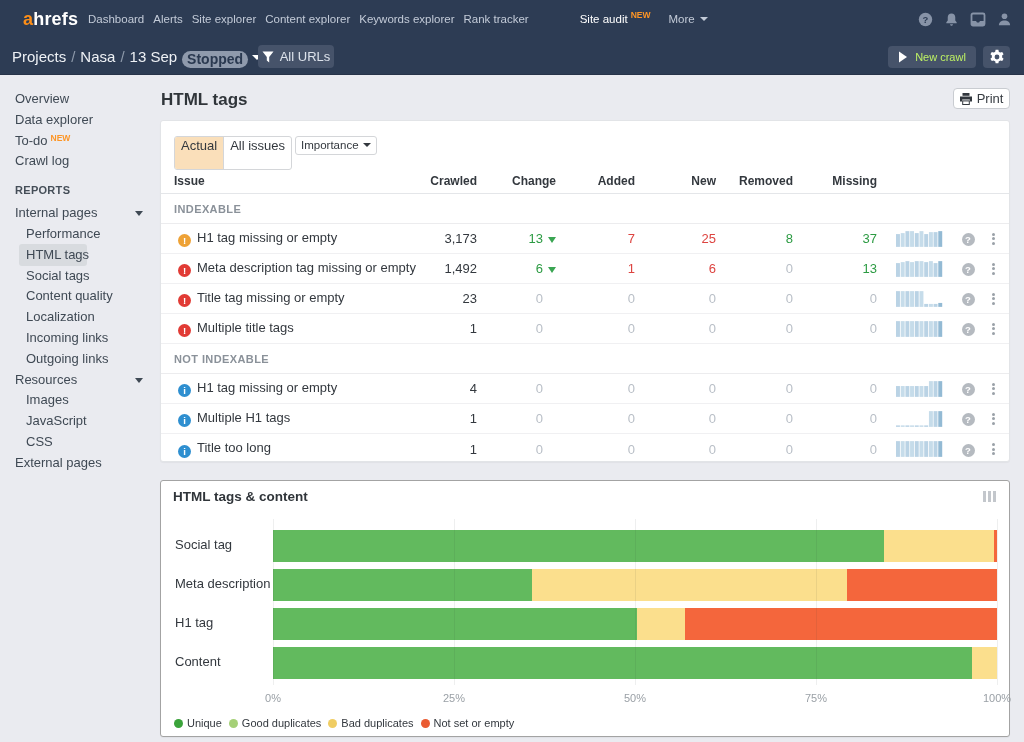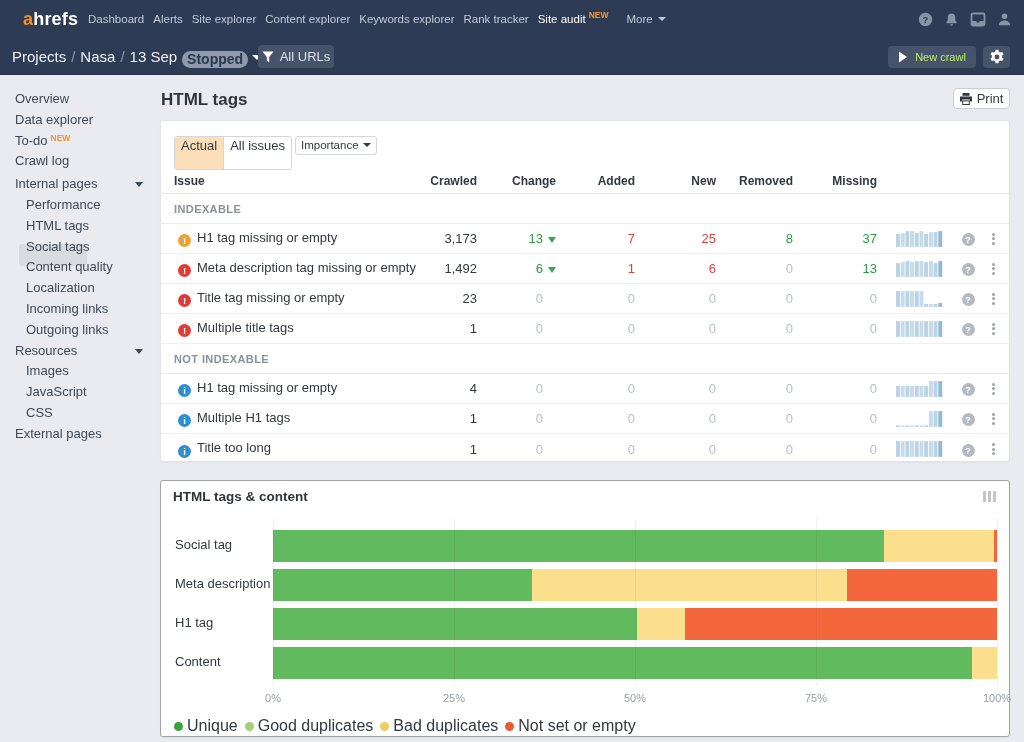--- a/index.html
+++ b/index.html
@@ -2,21 +2,21 @@
 <html><head>
 <meta charset="utf-8">
 <style>
 * { margin:0; padding:0; box-sizing:border-box; }
 html,body { width:1024px; height:742px; overflow:hidden; font-family:"Liberation Sans",sans-serif; background:#eaebf0; }
 .topbar { position:absolute; left:0; top:0; width:1024px; height:38px; background:#2d3c54; }
 .logo { position:absolute; left:23px; top:9px; font-size:18px; font-weight:bold; color:#fff; letter-spacing:0.2px; }
 .logo .a { color:#fd8e17; }
 .topnav { position:absolute; left:88px; top:0; height:38px; display:flex; align-items:center; }
 .topnav span { color:#c3cbd8; font-size:11.5px; margin-right:9px; white-space:nowrap; }
-.topnav span.active { color:#fff; }
+.topnav span.active { color:#fff;margin-left:42px; }
 .topnav .new { color:#fd9526; font-size:8.5px; font-weight:bold; position:relative; top:-5px; margin-left:3px; }
 .topnav .caret { display:inline-block; margin-left:5px; width:0; height:0; border-left:4px solid transparent; border-right:4px solid transparent; border-top:4px solid #c3cbd8; vertical-align:2px; }
 .topicons { position:absolute; right:12px; top:0; height:38px; display:flex; align-items:center; gap:11px; }
 .subbar { position:absolute; left:0; top:38px; width:1024px; height:37px; background:#2d3c54; border-bottom:1px solid #273349; }
 .crumb { position:absolute; left:12px; top:48px; font-size:15px; color:#eef1f5; }
 .crumb .sep { color:#8e9aab; margin:0 5px; }
 .pill { display:inline-block; background:#8f9aac; color:#2a3950; font-size:14px; font-weight:bold; border-radius:9px; padding:0 5px; margin-left:5px; line-height:17px; vertical-align:-2px; }
 .crumb .caret { display:inline-block; margin-left:4px; width:0; height:0; border-left:5px solid transparent; border-right:5px solid transparent; border-top:5px solid #fff; vertical-align:2px; }
 .allurls { position:absolute; left:258px; top:45px; width:76px; height:23px; background:#46536a; border-radius:4px; color:#dde3ec; font-size:13px; display:flex; align-items:center; justify-content:center; gap:6px; }
 .newcrawl { position:absolute; left:888px; top:46px; width:88px; height:21.5px; background:#46536a; border-radius:4px; color:#bef264; font-size:11px; display:flex; align-items:center; justify-content:center; gap:7px; }
@@ -65,21 +65,21 @@
 .dotcol { display:block; width:3px; margin-left:1px; }
 .dotcol i { display:block; width:3px; height:3px; border-radius:50%; background:#9aa1a8; margin:1.5px 0; }
 .card2 { position:absolute; left:160px; top:480px; width:850px; height:257px; background:#fff; border:1px solid #a3a3a3; border-radius:3px; box-shadow:0 1px 1px rgba(0,0,0,0.04); }
 .c2h { position:absolute; left:12px; top:8px; font-size:13.5px; font-weight:bold; color:#30353a; }
 .c2icon { position:absolute; right:13px; top:10px; display:flex; gap:2px; }
 .c2icon i { display:block; width:3px; height:11px; background:#c3c7cc; }
 .gl { position:absolute; top:38px; height:166px; width:1px; background:rgba(40,45,50,0.08); z-index:3; }
 .bar { position:absolute; left:112px; width:724px; height:31.5px; display:flex; }
 .ylab { position:absolute; left:14px; font-size:13px; color:#33383e; }
 .xlab { position:absolute; top:211px; font-size:11px; color:#9aa0a6; transform:translateX(-50%); }
-.leg { position:absolute; left:13px; top:236px; display:flex; align-items:center; font-size:16px; color:#33383e; }
+.leg { position:absolute; left:13px; top:236px; display:flex; align-items:center; font-size:11px; color:#33383e; }
 .leg .d { width:9px; height:9px; border-radius:50%; margin-right:4px; }
 .leg span.t { margin-right:7px; }
 .seg-g { background:#62ba5e; }
 .seg-y { background:#fbdf8d; }
 .seg-o { background:#f4663c; }
 </style>
 </head>
 <body>
 <div class="topbar">
   <div class="logo"><span class="a">a</span>hrefs</div>
@@ -125,20 +125,21 @@
       <path fill-rule="evenodd" fill="#fff" d="M6.6 0.8h2.8l.4 1.9a5.5 5.5 0 0 1 1.5.9l1.9-.7 1.4 2.4-1.5 1.3a5.6 5.6 0 0 1 0 1.8l1.5 1.3-1.4 2.4-1.9-.7a5.5 5.5 0 0 1-1.5.9l-.4 1.9H6.6l-.4-1.9a5.5 5.5 0 0 1-1.5-.9l-1.9.7-1.4-2.4 1.5-1.3a5.6 5.6 0 0 1 0-1.8L1.4 5.3l1.4-2.4 1.9.7a5.5 5.5 0 0 1 1.5-.9zM8 5.6A2.4 2.4 0 1 0 8 10.4 2.4 2.4 0 0 0 8 5.6z"></path>
     </svg>
   </div>
 <div class="sidebar">
   <div class="sel"></div>
   <div class="snav">
     <div class="it">Overview</div>
     <div class="it">Data explorer</div>
     <div class="it">To-do<span class="new">NEW</span></div>
     <div class="it">Crawl log</div>
+    <div class="hdr">REPORTS</div>
     <div class="it" style="margin-top:2px">Internal pages<span class="arr"></span></div>
     <div class="it sub">Performance</div>
     <div class="it sub selbl">HTML tags</div>
     <div class="it sub">Social tags</div>
     <div class="it sub">Content quality</div>
     <div class="it sub">Localization</div>
     <div class="it sub">Incoming links</div>
     <div class="it sub">Outgoing links</div>
     <div class="it">Resources<span class="arr"></span></div>
     <div class="it sub">Images</div>

